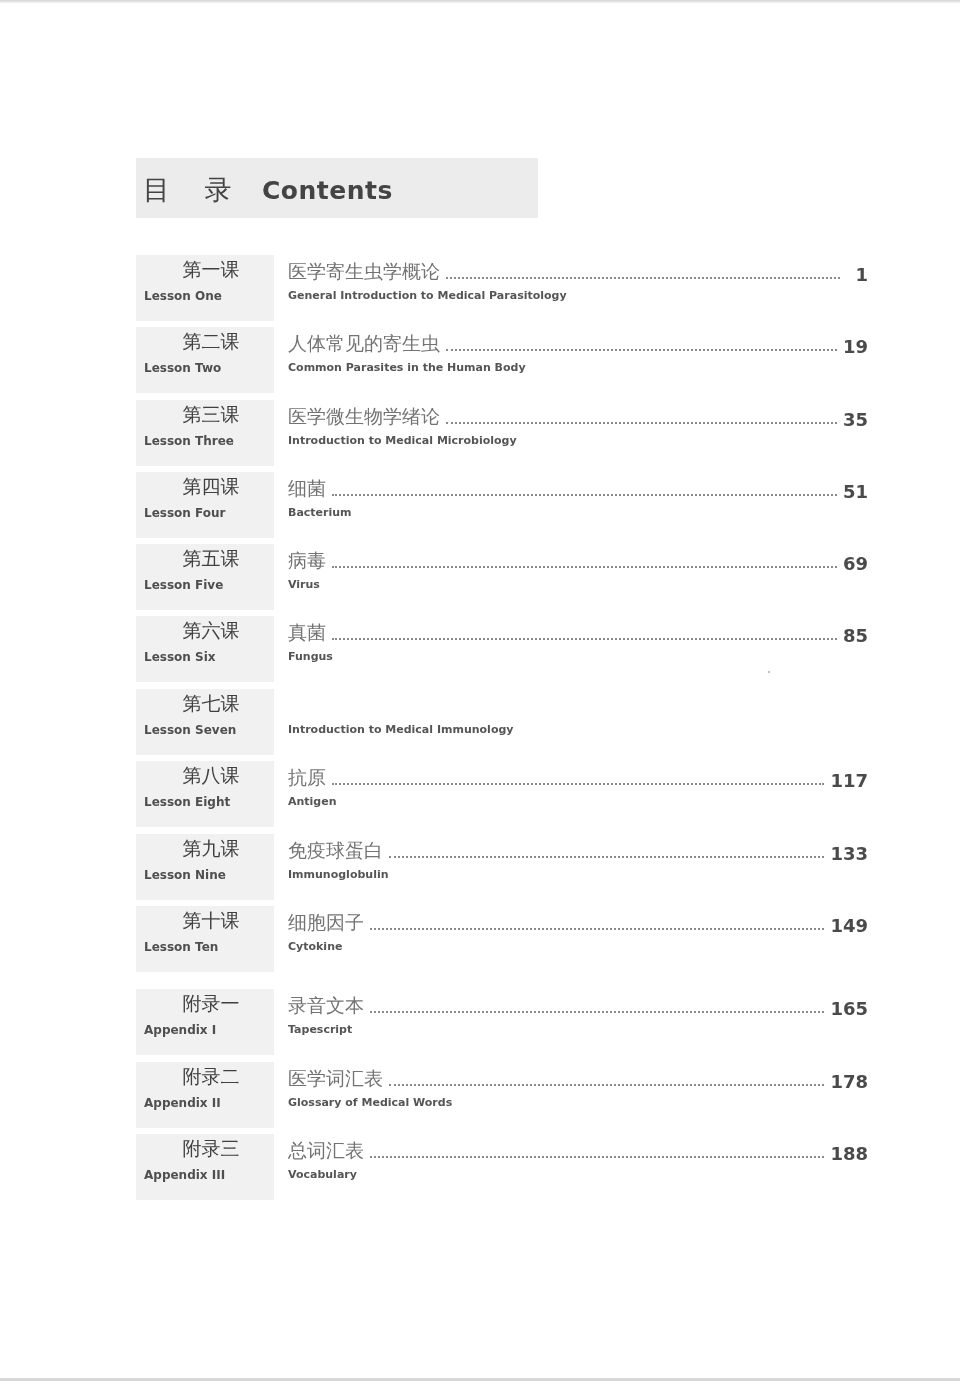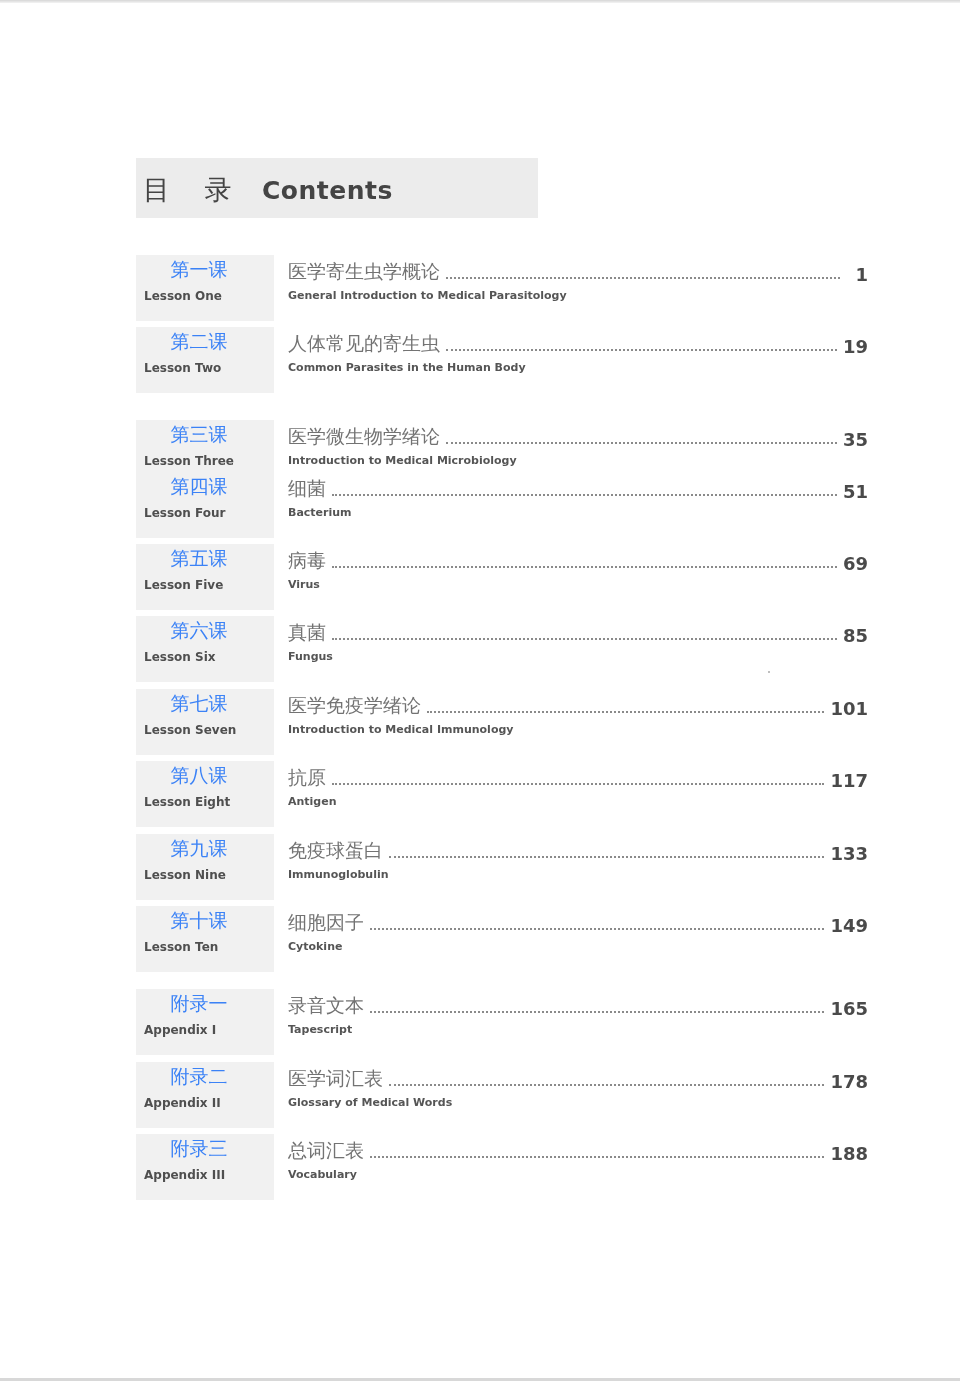--- a/index.html
+++ b/index.html
@@ -63,21 +63,22 @@
       left: 136px; top: 0;
       width: 138px; height: 66px;
       background: #f1f1f1;
     }
     .label-cn {
       position: absolute;
       left: 136px; top: 2px;
       width: 126px;
       text-align: center;
       font-size: 19px;
-      color: #3b82f6;
+      color: #404040;
+      padding-left: 12px;
     }
     .label-en {
       position: absolute;
       left: 144px; top: 34px;
       font-size: 12px;
       font-weight: bold;
       color: #4f4f4f;
       white-space: nowrap;
     }
     .title-line {
@@ -154,21 +155,21 @@
     <div class="label-cn">第二课</div>
     <div class="label-en">Lesson Two</div>
     <div class="title-line">
       <span class="title-cn">人体常见的寄生虫</span>
       <span class="leader"></span>
       <span class="page-num">19</span>
     </div>
     <div class="title-en">Common Parasites in the Human Body</div>
   </div>
 
-  <div class="entry" style="top:400px;margin-top:20px;">
+  <div class="entry" style="top:400px;">
     <div class="label-block"></div>
     <div class="label-cn">第三课</div>
     <div class="label-en">Lesson Three</div>
     <div class="title-line">
       <span class="title-cn">医学微生物学绪论</span>
       <span class="leader"></span>
       <span class="page-num">35</span>
     </div>
     <div class="title-en">Introduction to Medical Microbiology</div>
   </div>
@@ -206,25 +207,20 @@
       <span class="leader"></span>
       <span class="page-num">85</span>
     </div>
     <div class="title-en">Fungus</div>
   </div>
 
   <div class="entry" style="top:689px;">
     <div class="label-block"></div>
     <div class="label-cn">第七课</div>
     <div class="label-en">Lesson Seven</div>
-    <div class="title-line">
-      <span class="title-cn">医学免疫学绪论</span>
-      <span class="leader"></span>
-      <span class="page-num">101</span>
-    </div>
     <div class="title-en">Introduction to Medical Immunology</div>
   </div>
 
   <div class="entry" style="top:761px;">
     <div class="label-block"></div>
     <div class="label-cn">第八课</div>
     <div class="label-en">Lesson Eight</div>
     <div class="title-line">
       <span class="title-cn">抗原</span>
       <span class="leader"></span>

